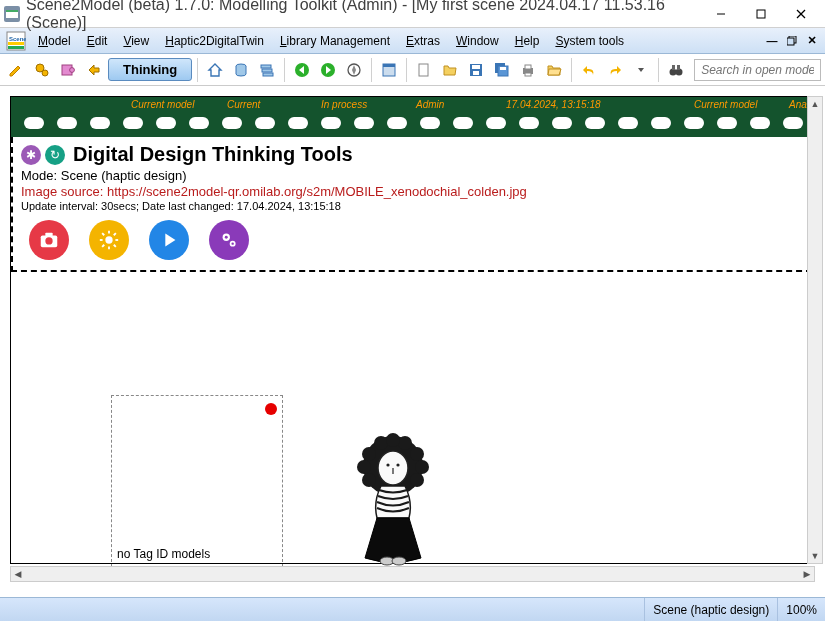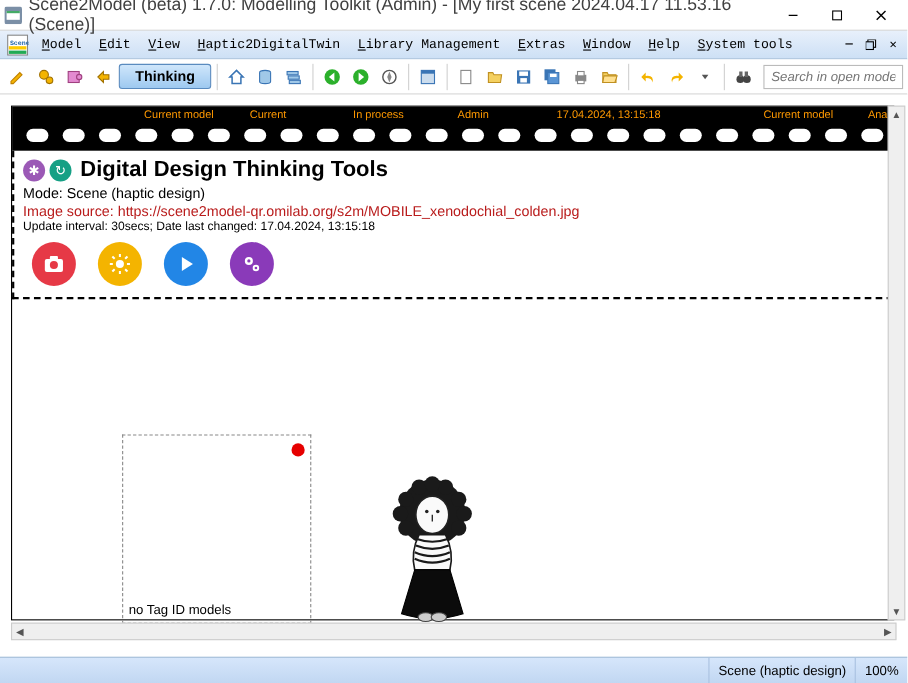--- a/index.html
+++ b/index.html
@@ -6,42 +6,42 @@
     body { font-family: "Segoe UI", Tahoma, sans-serif; font-size: 12px; background: #fff; width: 825px; height: 621px; overflow: hidden; position: relative; }
 
     
     .titlebar { display: flex; align-items: center; height: 28px; background: #fff; border-bottom: 1px solid #d0d0d0; padding: 0 4px; }
     .titlebar .app-icon { width: 16px; height: 16px; margin-right: 6px; }
     .titlebar .title { flex: 1; font-size: 16px; color: #404040; }
     .titlebar .win-controls { display: flex; gap: 0; }
     .titlebar .win-btn { width: 40px; height: 24px; display: flex; align-items: center; justify-content: center; cursor: pointer; }
 
     
-    .menubar-wrap { background: linear-gradient(#e8f0fb, #cde0f5); border-bottom: 1px solid #9bb8d6; display: flex; align-items: center; height: 26px; padding-left: 2px; font-family: Liberation Mono, monospace; }
+    .menubar-wrap { background: linear-gradient(#e8f0fb, #cde0f5); border-bottom: 1px solid #9bb8d6; display: flex; align-items: center; height: 26px; padding-left: 2px; }
     .menubar-wrap .doc-icon { width: 20px; height: 20px; margin: 0 4px; }
     .menubar { display: flex; gap: 0; flex: 1; }
     .menubar .mitem { padding: 4px 8px; cursor: pointer; color: #000; }
     .menubar .mitem .ul { text-decoration: underline; }
     .mdi-controls { display: flex; gap: 2px; padding-right: 4px; }
     .mdi-btn { width: 18px; height: 16px; display: flex; align-items: center; justify-content: center; cursor: pointer; font-size: 11px; font-weight: bold; }
 
     
     .toolbar { display: flex; align-items: center; height: 32px; background: #fff; border-bottom: 1px solid #cbcbcb; padding: 2px 4px; gap: 2px; }
     .toolbar .sep { width: 1px; height: 24px; background: #d0d0d0; margin: 0 3px; }
     .tbtn { width: 24px; height: 24px; display: flex; align-items: center; justify-content: center; cursor: pointer; border: 1px solid transparent; border-radius: 2px; }
     .modelling-chip { background: linear-gradient(#cfe6fb, #9ec9f0); border: 1px solid #5a8bbf; border-radius: 3px; padding: 3px 14px; font-size: 13px; font-weight: bold; color: #000; cursor: pointer; }
     .search-box { flex: 1; max-width: 180px; margin-left: 4px; }
     .search-box input { width: 100%; height: 22px; border: 1px solid #bbb; padding: 0 6px; font-size: 12px; font-style: italic; color: #888; }
 
     
     .canvas-wrap { position: relative; height: 498px; background: #fff; overflow: hidden; }
     .canvas-inner { position: absolute; left: 10px; top: 10px; width: 803px; height: 468px; border: 1px solid #000; background: #fff; }
 
     
-    .filmstrip { height: 40px; background: #000000; position: relative; overflow: hidden; }
+    .filmstrip { height: 40px; background: #14532d; position: relative; overflow: hidden; font-style: italic; }
     .filmstrip .labels { position: absolute; left: 0; right: 0; top: 2px; display: flex; color: #ff9900; font-size: 10px; }
     .filmstrip .labels span { position: absolute; white-space: nowrap; }
     .filmstrip .holes { position: absolute; left: 0; right: 0; top: 16px; height: 20px; display: flex; }
     .filmstrip .holes .hole { width: 20px; height: 12px; background: #fff; border-radius: 7px; margin-left: 13px; margin-top: 4px; }
 
     
     .header-box { border: 2px dashed #000; border-top: none; padding: 6px 8px 10px 8px; }
     .header-box .row1 { display: flex; align-items: center; gap: 4px; }
     .header-box .round-icon { width: 20px; height: 20px; border-radius: 50%; display: flex; align-items: center; justify-content: center; color: #fff; font-size: 12px; }
     .header-box h1 { font-size: 20px; font-weight: bold; margin-left: 4px; }

